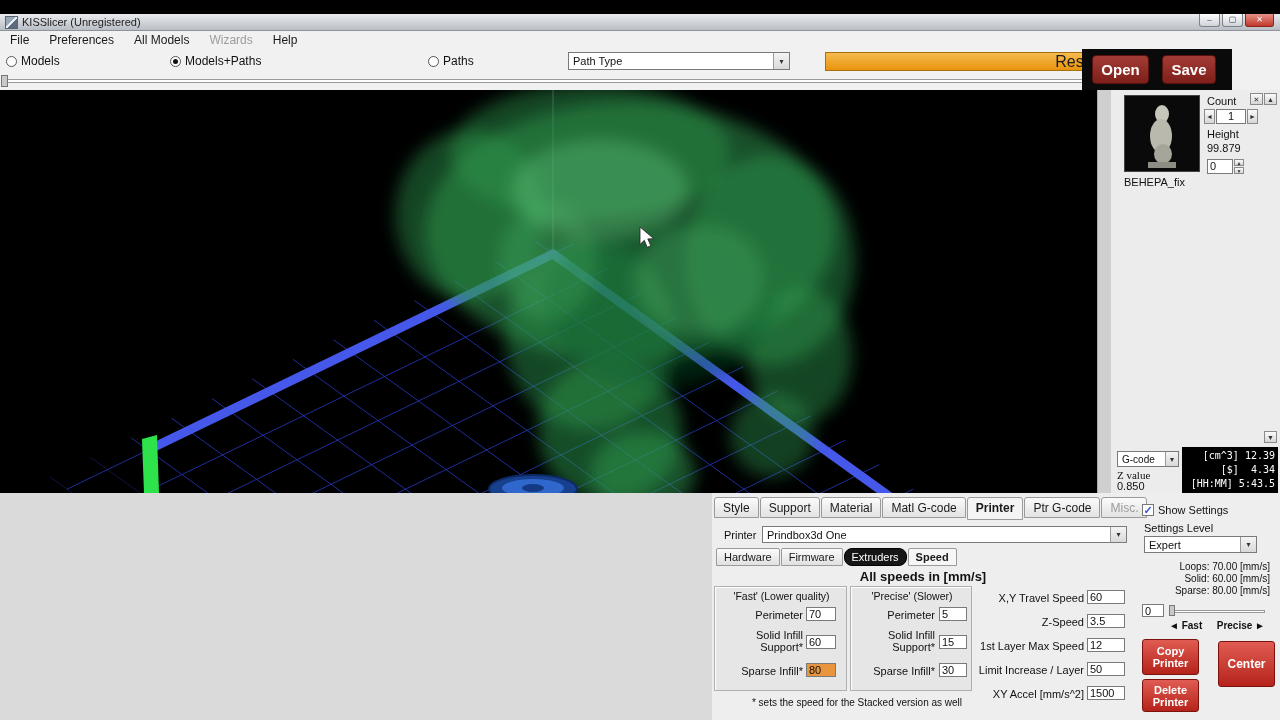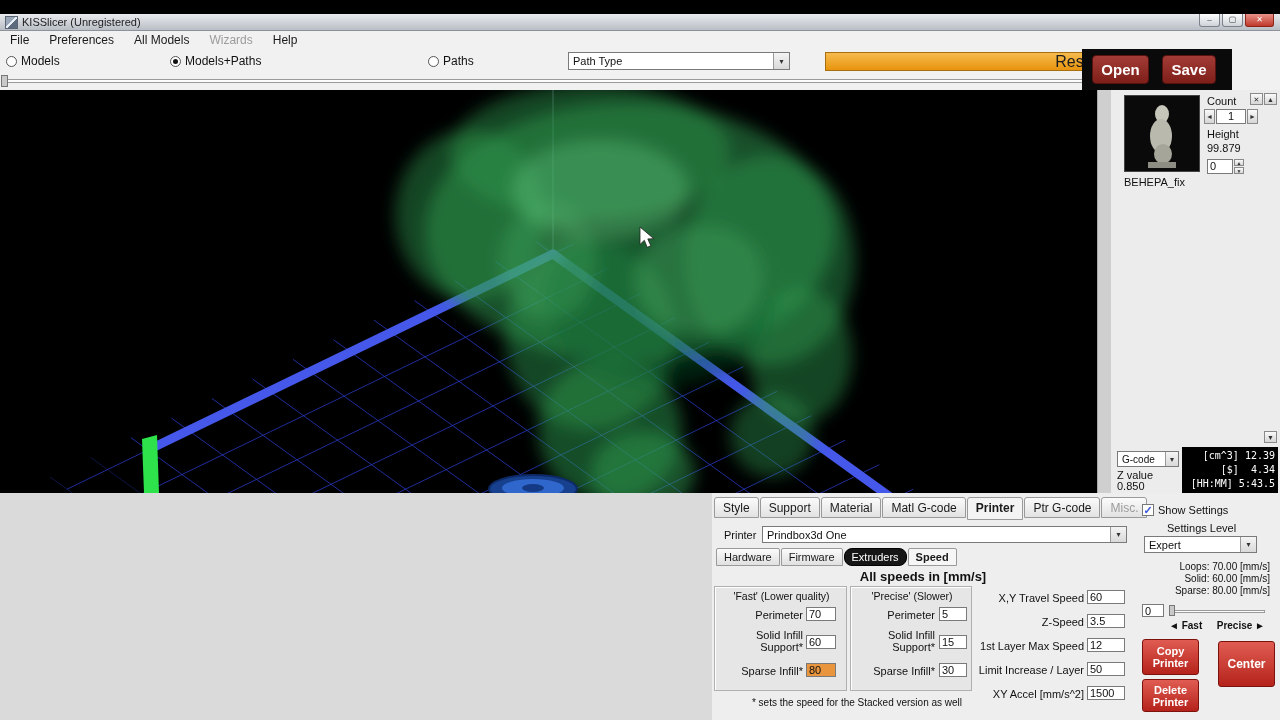--- a/index.html
+++ b/index.html
@@ -207,40 +207,40 @@
     <div class="abs minibtn" style="left:153px;top:341px;width:13px;height:12px;line-height:11px;">▼</div>
     <div class="abs combo" style="left:6px;top:361px;width:62px;height:16px;">
       <span class="ctext" style="font-size:10px;">G-code</span>
       <span class="carrow" style="width:12px;">▾</span>
     </div>
     <div class="abs statsbox" style="left:71px;top:357px;width:96px;height:46px;padding:2px 3px 0 0;">
       <div>[cm^3] 12.39</div>
       <div>[$]  4.34</div>
       <div>[HH:MM] 5:43.5</div>
     </div>
-    <div class="abs lbl11" style="left:6px;top:379px;">Z value</div>
+    <div class="abs lbl11" style="left:6px;top:379px;font-family:Liberation Serif, serif;">Z value</div>
     <div class="abs lbl11" style="left:6px;top:390px;">0.850</div>
   </div>
 
   <div class="abs bottomleft"></div>
 
   <div class="abs settings">
     <div class="abs" style="left:2px;top:4px;white-space:nowrap;">
       <span class="tab">Style</span><span class="tab">Support</span><span class="tab">Material</span><span class="tab">Matl G-code</span><span class="tab active">Printer</span><span class="tab">Ptr G-code</span><span class="tab disabled">Misc.</span>
     </div>
     <div class="abs" style="left:430px;top:11px;display:flex;align-items:center;gap:4px;">
       <span class="check">✓</span>
       <span class="lbl11">Show Settings</span>
     </div>
     <div class="abs lbl11" style="left:12px;top:36px;">Printer</div>
     <div class="abs combo" style="left:50px;top:33px;width:365px;height:17px;">
       <span class="ctext">Prindbox3d One</span>
       <span class="carrow">▾</span>
     </div>
-    <div class="abs lbl11" style="left:455px;top:29px;">Settings Level</div>
+    <div class="abs lbl11" style="left:432px;top:29px;">Settings Level</div>
     <div class="abs combo" style="left:432px;top:43px;width:113px;height:17px;">
       <span class="ctext">Expert</span>
       <span class="carrow">▾</span>
     </div>
     <div class="abs" style="left:4px;top:54px;white-space:nowrap;">
       <span class="subtab">Hardware</span><span class="subtab">Firmware</span><span class="subtab dark">Extruders</span><span class="subtab active">Speed</span>
     </div>
     <div class="abs bold13" style="left:100px;top:76px;width:222px;">All speeds in [mm/s]</div>
 
     <div class="abs groupbox" style="left:2px;top:93px;width:133px;height:105px;">

